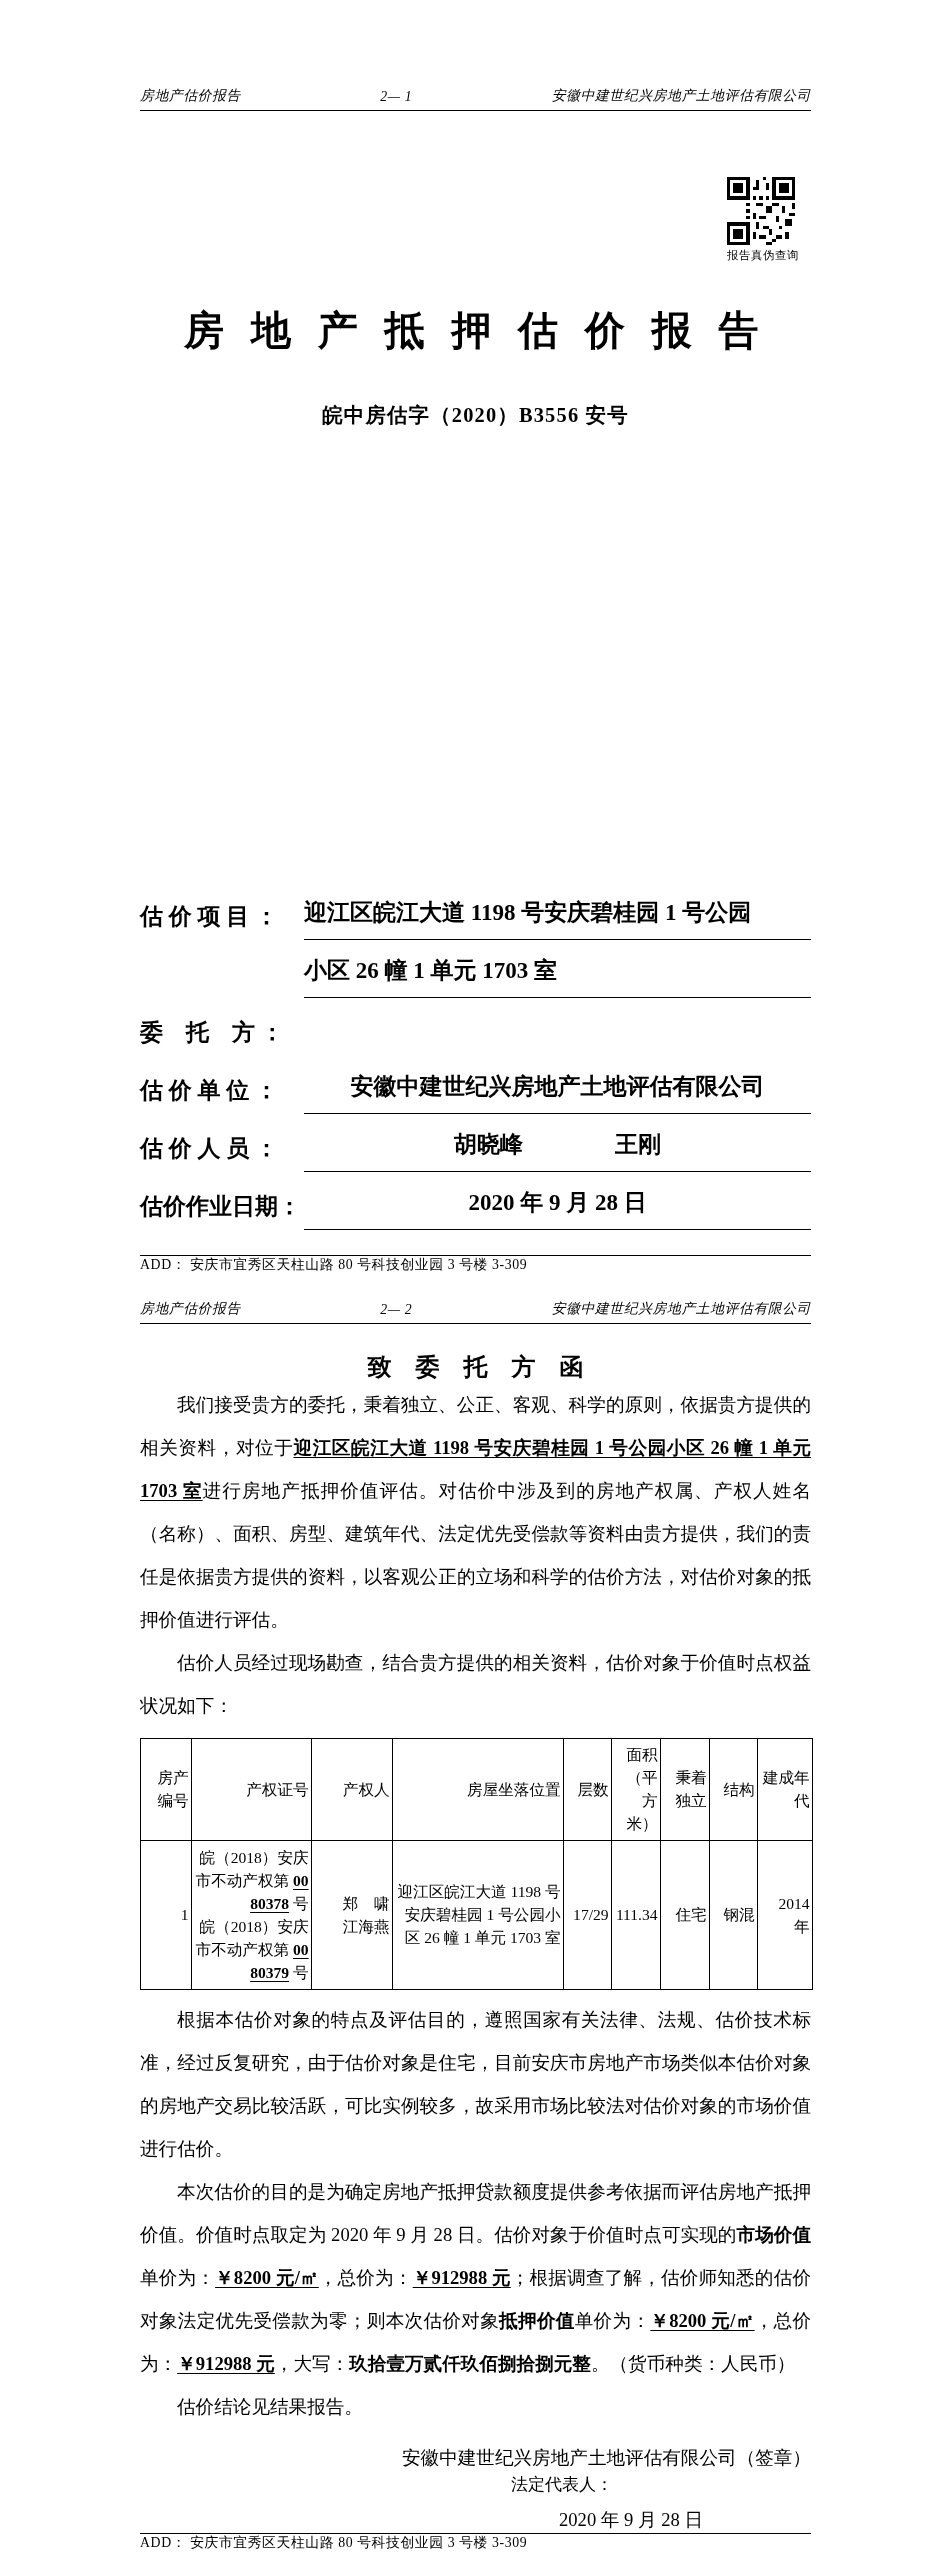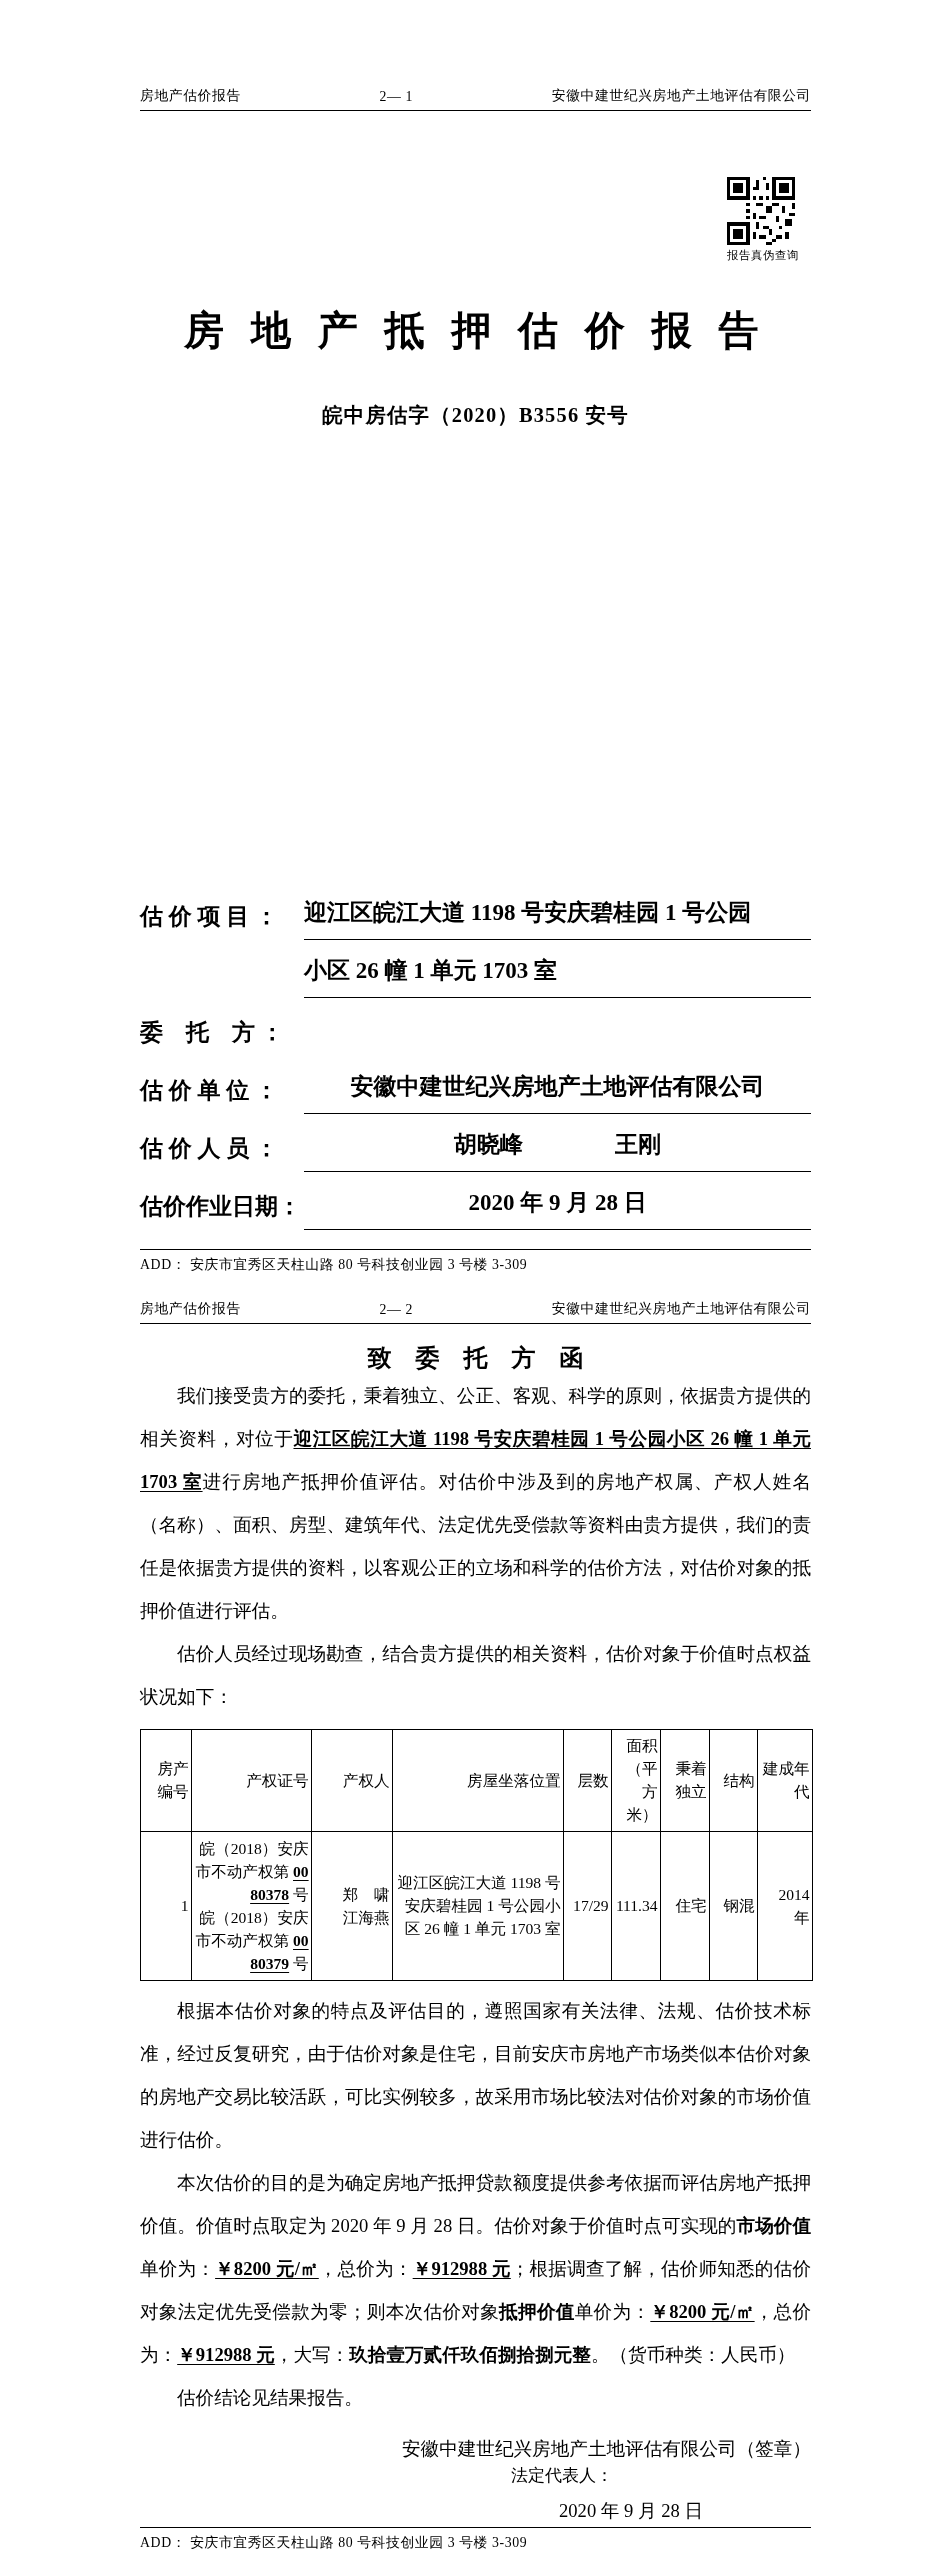--- a/index.html
+++ b/index.html
@@ -9,21 +9,21 @@
     font-family:"Liberation Serif","DejaVu Serif",serif;
     color:#000; overflow:hidden;
   }
   .page { position:relative; width:951px; overflow:hidden; background:#fff; }
   .page-1 { height:1282px; padding:87px 140px 0 140px; }
   .page-2 { height:1294px; padding:18px 140px 0 140px; }
 
   .doc-header {
     display:flex; justify-content:space-between; align-items:flex-end;
     font-size:13.8px; letter-spacing:0.6px;
-    border-bottom:1.2px solid #000; padding-bottom:4.8px;
+    border-bottom:1.2px solid #000; padding-bottom:4.8px;font-style:italic;
   }
 
   .qr-block { position:absolute; top:177px; right:156px; width:68px; text-align:center; }
   .qr-block svg { width:68px; height:68px; display:block; }
   .qr-label { font-size:11.4px; margin-top:3px; letter-spacing:0.6px; white-space:nowrap; }
 
   .report-title {
     margin-top:198px; text-align:center;
     font-size:40px; font-weight:bold; letter-spacing:8.4px; line-height:1.1;
     white-space:nowrap;
@@ -32,25 +32,25 @@
 
   .info-block { margin-top:461px; }
   .info-row { display:flex; align-items:center; height:58px; font-size:23px; font-weight:bold; }
   .info-label { white-space:pre; min-width:164px; padding-bottom:4.8px; }
   .info-value { flex:1; border-bottom:1.2px solid #000; padding-bottom:11px; min-height:34px; white-space:pre-wrap; }
   .v-left { text-align:left; }
   .v-center { text-align:center; }
 
   .doc-footer {
     position:absolute; left:140px; right:140px; bottom:8.4px;
-    font-size:13.8px; border-top:0.6px solid #000; padding-top:6px; letter-spacing:0.6px;
+    font-size:13.8px; border-top:0.6px solid #000; padding-top:0; letter-spacing:0.6px;
   }
   .page-2 .doc-footer { bottom:24px; }
 
-  .letter-title { margin-top:18px; text-align:center; font-size:24px; font-weight:bold; }
+  .letter-title { margin-top:27px; text-align:center; font-size:24px; font-weight:bold; }
   .salutation { margin-top:18px; font-size:18.6px; line-height:43px; }
   .para { font-size:18.6px; line-height:43px; text-align:justify; text-indent:37px; }
   .para.after-table { margin-top:8.4px; }
   .b { font-weight:bold; }
   .u { text-decoration:underline; text-underline-offset:3px; }
 
   .rights-table {
     width:100%; border-collapse:collapse; table-layout:fixed;
     margin-top:10.8px; font-size:15.6px;
   }

